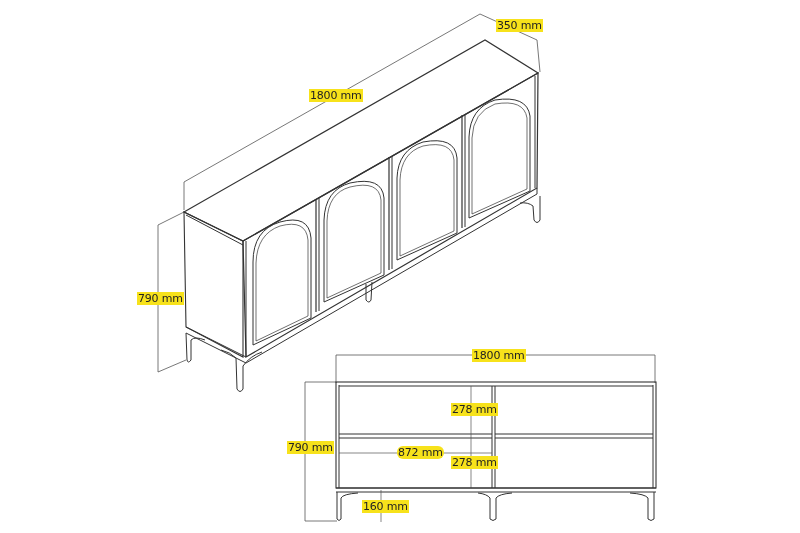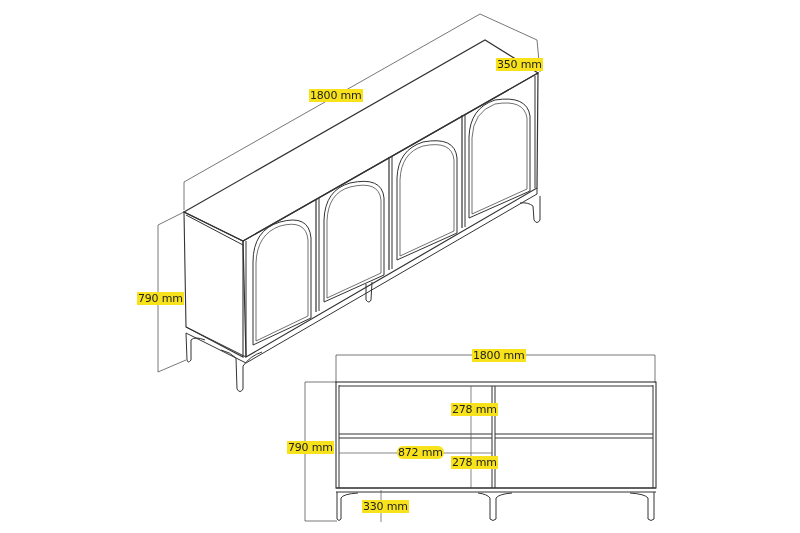--- a/index.html
+++ b/index.html
@@ -91,22 +91,22 @@
     <line x1="336" y1="492" x2="656" y2="492"></line>
 
     <line x1="381" y1="490" x2="381" y2="522" stroke="#555" stroke-width="0.7"></line>
 
     <path d="M337,492 L337,519 Q339,522 341,519 L341,498 Q343,494 358,493"></path>
     <path d="M478,493 Q487,494 490,498 L490,519 Q493,522 496,519 L496,498 Q499,494 512,493"></path>
     <path d="M630,493 Q645,494 648,498 L648,519 Q651,522 654,519 L654,492"></path>
   </g>
 </svg>
 
-<span class="lbl" style="left:496px; top:19px;margin-top:39px;">350 mm</span>
+<span class="lbl" style="left:496px; top:19px;">350 mm</span>
 <span class="lbl" style="left:309px; top:89px;">1800 mm</span>
 <span class="lbl" style="left:137px; top:292px;">790 mm</span>
 
 <span class="lbl" style="left:472px; top:349px;">1800 mm</span>
 <span class="lbl" style="left:287px; top:441px;">790 mm</span>
 <span class="lbl" style="left:451px; top:403px;">278 mm</span>
 <span class="lbl" style="left:397px; top:446px;border-radius:6px;">872 mm</span>
 <span class="lbl" style="left:451px; top:456px;">278 mm</span>
-<span class="lbl" style="left:362px; top:500px;">330 mm</span>
+<span class="lbl" style="left:362px; top:500px;">160 mm</span>
 
 </body></html>

